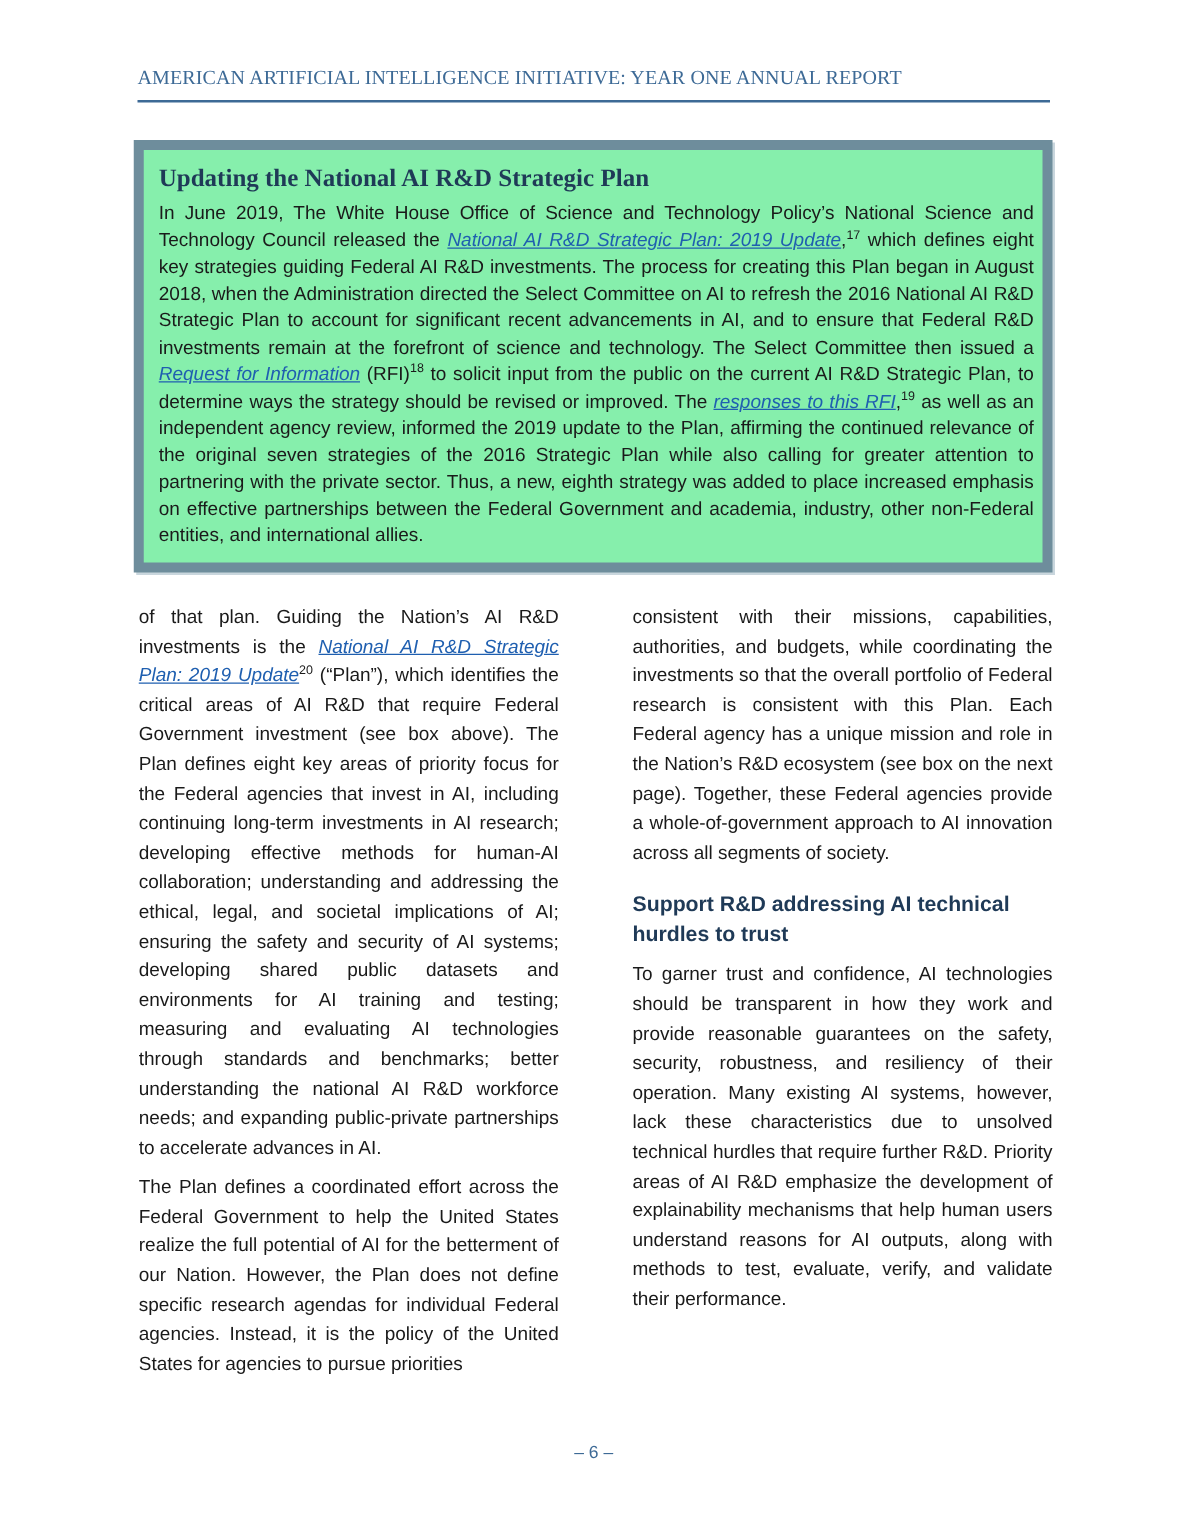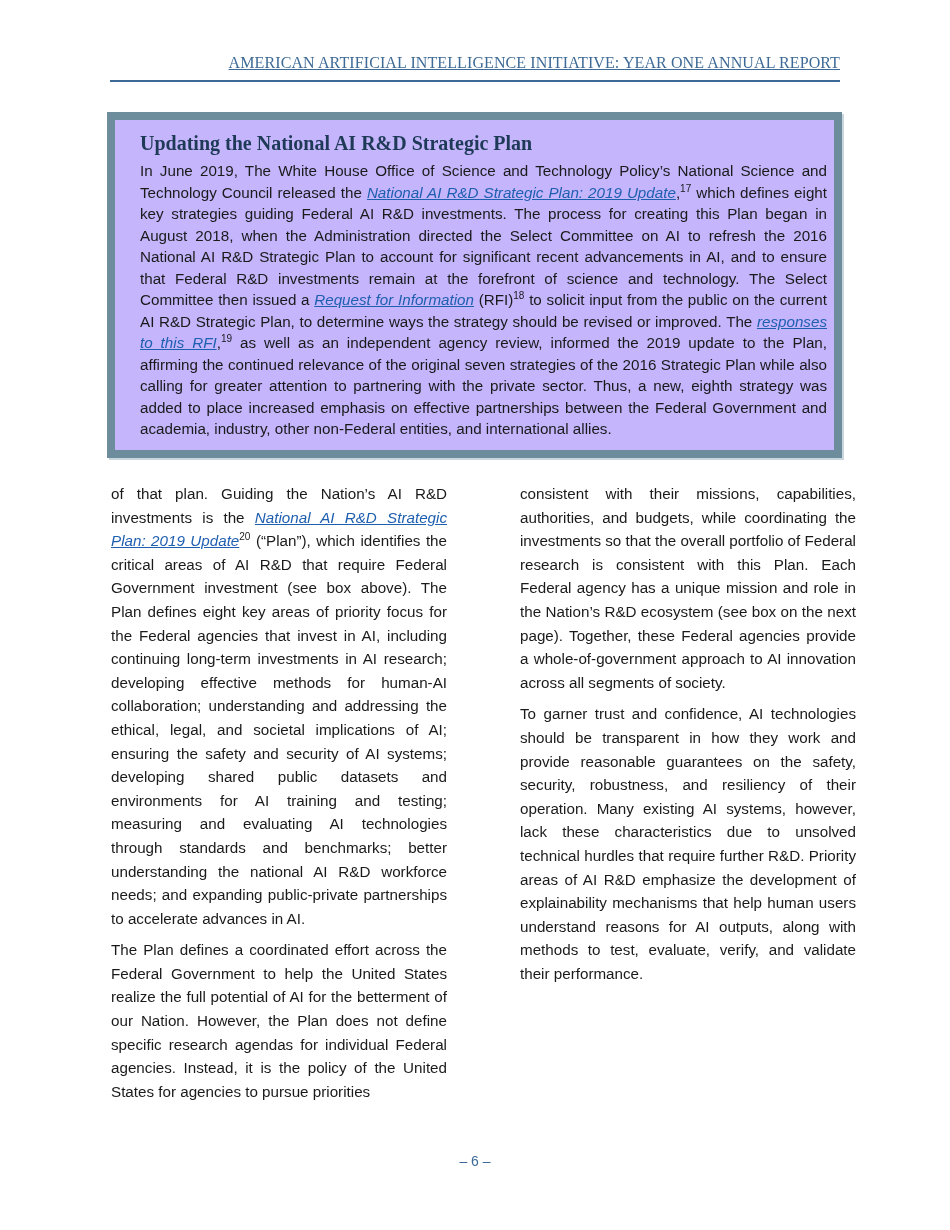--- a/index.html
+++ b/index.html
@@ -1,37 +1,37 @@
 <!DOCTYPE html>
 <html><head>
   <meta charset="utf-8">
   <style>
     html, body { margin: 0; padding: 0; background: #ffffff; }
     body { width: 950px; height: 1230px; position: relative; overflow: hidden;
            font-family: "Liberation Sans", "DejaVu Sans", sans-serif; color: #1a1a1a; }
-    .header { position: absolute; left: 110px; top: 54px; width: 730px; text-align: right;
+    .header { position: absolute; left: 110px; top: 54px; width: 730px; text-align: left;
               font-family: "Liberation Serif", "DejaVu Serif", serif; font-size: 16px;
-              color: #3d6a96; letter-spacing: 0.1px; text-decoration: underline; }
+              color: #3d6a96; letter-spacing: 0.1px; }
     .header-rule { position: absolute; left: 110px; top: 80px; width: 730px; height: 2px; background: #3d6a96; }
 
     .callout { position: absolute; left: 107px; top: 112px; width: 735px; height: 346px;
                background: #6e8d9c; box-shadow: 2px 2px 0 #c9d6dd; }
-    .callout-inner { position: absolute; left: 8px; top: 8px; right: 8px; bottom: 8px; background: #c4b5fd;
-                     padding: 12px 7px 0 25px; box-sizing: border-box; }
+    .callout-inner { position: absolute; left: 8px; top: 8px; right: 8px; bottom: 8px; background: #86efac;
+                     padding: 12px 7px 0 12px; box-sizing: border-box; }
     .callout-title { font-family: "Liberation Serif", "DejaVu Serif", serif; font-weight: bold;
                      font-size: 20px; color: #1f3a57; margin: 0 0 5px 0; }
     .callout-body { font-size: 15.2px; line-height: 21.5px; text-align: justify; margin: 0; }
 
     a.link { color: #1f5fb0; text-decoration: underline; font-style: italic; }
     a.link.italic { font-style: italic; }
     sup { font-size: 10px; vertical-align: super; line-height: 0; }
 
     .col { position: absolute; top: 482px; width: 336px; font-size: 15.2px; line-height: 23.6px; text-align: justify; }
     .col-left { left: 111px; }
-    .col-right { left: 520px; }
+    .col-right { left: 506px; }
     .col p { margin: 0 0 8px 0; }
     .section-heading { font-weight: bold; font-size: 17px; line-height: 24px; color: #1f3a57;
                        margin: 18px 0 8px 0 !important; text-align: left; }
 
     .page-number { position: absolute; left: 0; width: 950px; top: 1153px; text-align: center;
                    font-size: 14px; color: #3d6a96; }
   </style>
 </head>
 <body>
 
@@ -45,16 +45,17 @@
   </div>
 </div>
 
 <div class="col col-left">
   <p><span>of that plan. Guiding the Nation’s AI R&amp;D investments is the </span><a class="link italic">National AI R&amp;D Strategic Plan: 2019 Update</a><sup>20</sup><span> (“Plan”), which identifies the critical areas of AI R&amp;D that require Federal Government investment (see box above). The Plan defines eight key areas of priority focus for the Federal agencies that invest in AI, including continuing long-term investments in AI research; developing effective methods for human-AI collaboration; understanding and addressing the ethical, legal, and societal implications of AI; ensuring the safety and security of AI systems; developing shared public datasets and environments for AI training and testing; measuring and evaluating AI technologies through standards and benchmarks; better understanding the national AI R&amp;D workforce needs; and expanding public-private partnerships to accelerate advances in AI.</span></p>
   <p>The Plan defines a coordinated effort across the Federal Government to help the United States realize the full potential of AI for the betterment of our Nation. However, the Plan does not define specific research agendas for individual Federal agencies. Instead, it is the policy of the United States for agencies to pursue priorities</p>
 </div>
 
 <div class="col col-right">
   <p>consistent with their missions, capabilities, authorities, and budgets, while coordinating the investments so that the overall portfolio of Federal research is consistent with this Plan. Each Federal agency has a unique mission and role in the Nation’s R&amp;D ecosystem (see box on the next page). Together, these Federal agencies provide a whole-of-government approach to AI innovation across all segments of society.</p>
+  <p class="section-heading">Support R&amp;D addressing AI technical hurdles to trust</p>
   <p>To garner trust and confidence, AI technologies should be transparent in how they work and provide reasonable guarantees on the safety, security, robustness, and resiliency of their operation. Many existing AI systems, however, lack these characteristics due to unsolved technical hurdles that require further R&amp;D. Priority areas of AI R&amp;D emphasize the development of explainability mechanisms that help human users understand reasons for AI outputs, along with methods to test, evaluate, verify, and validate their performance.</p>
 </div>
 
 <div class="page-number">– 6 –</div>
 
 </body></html>

